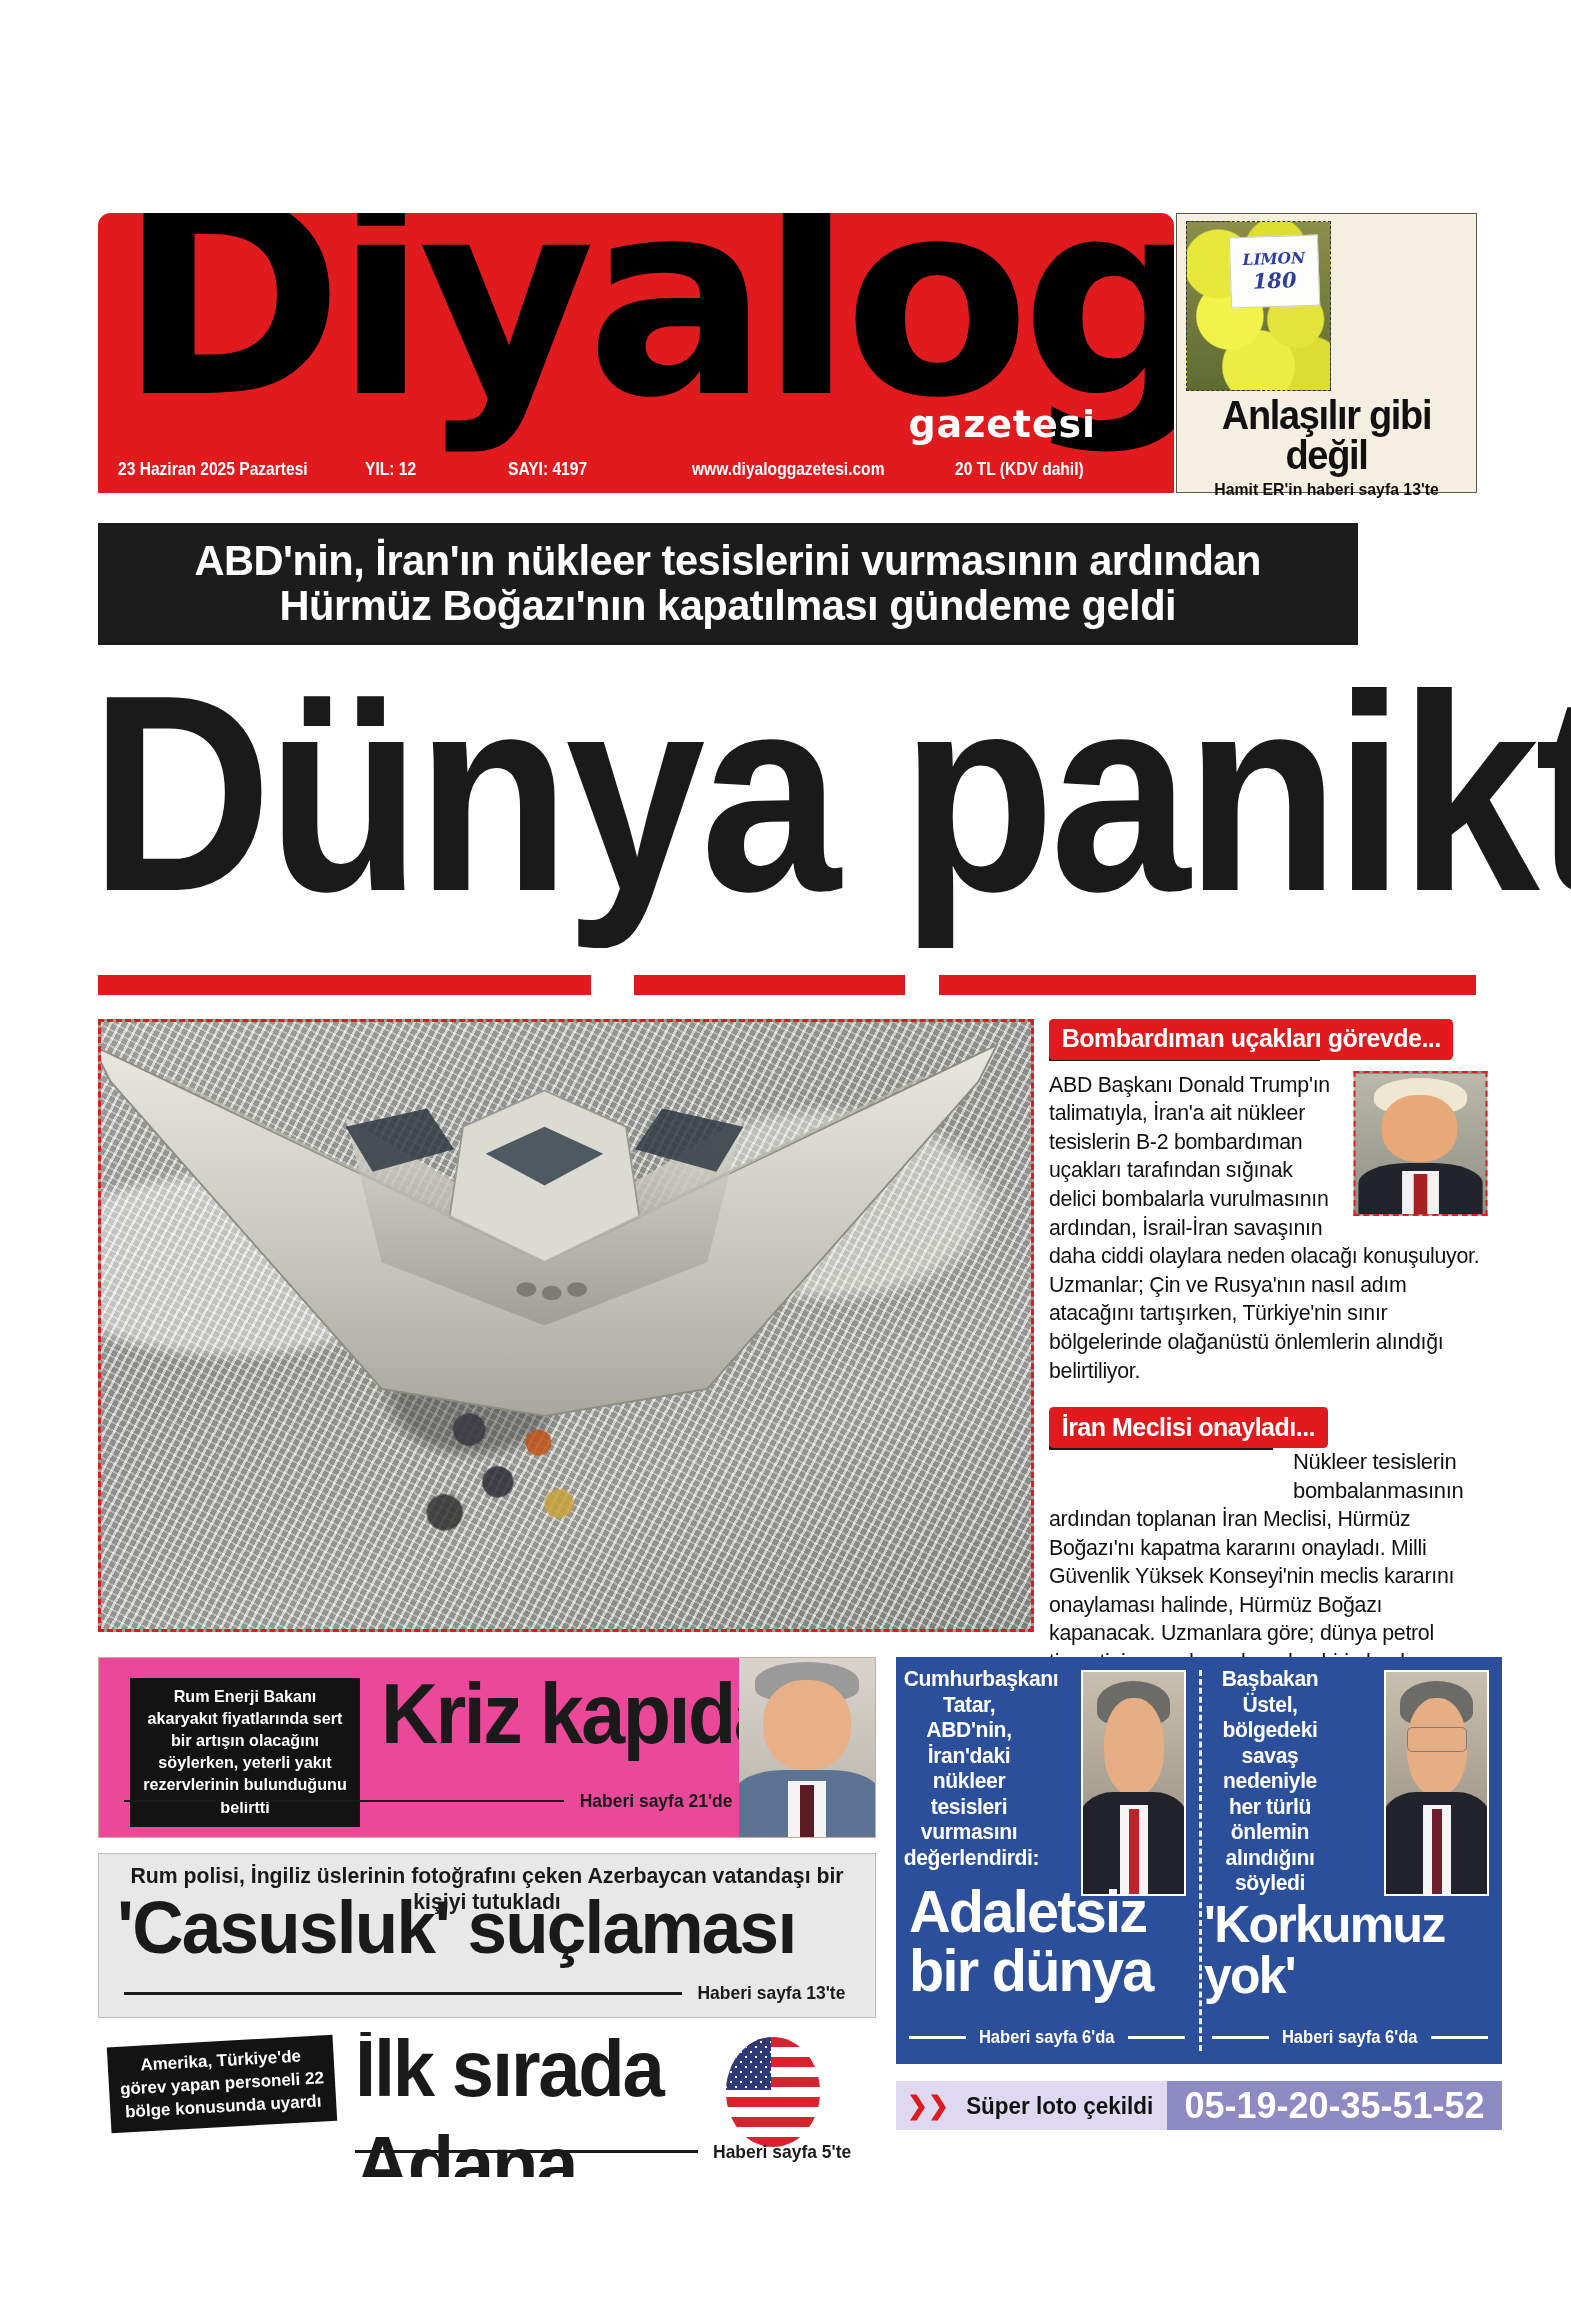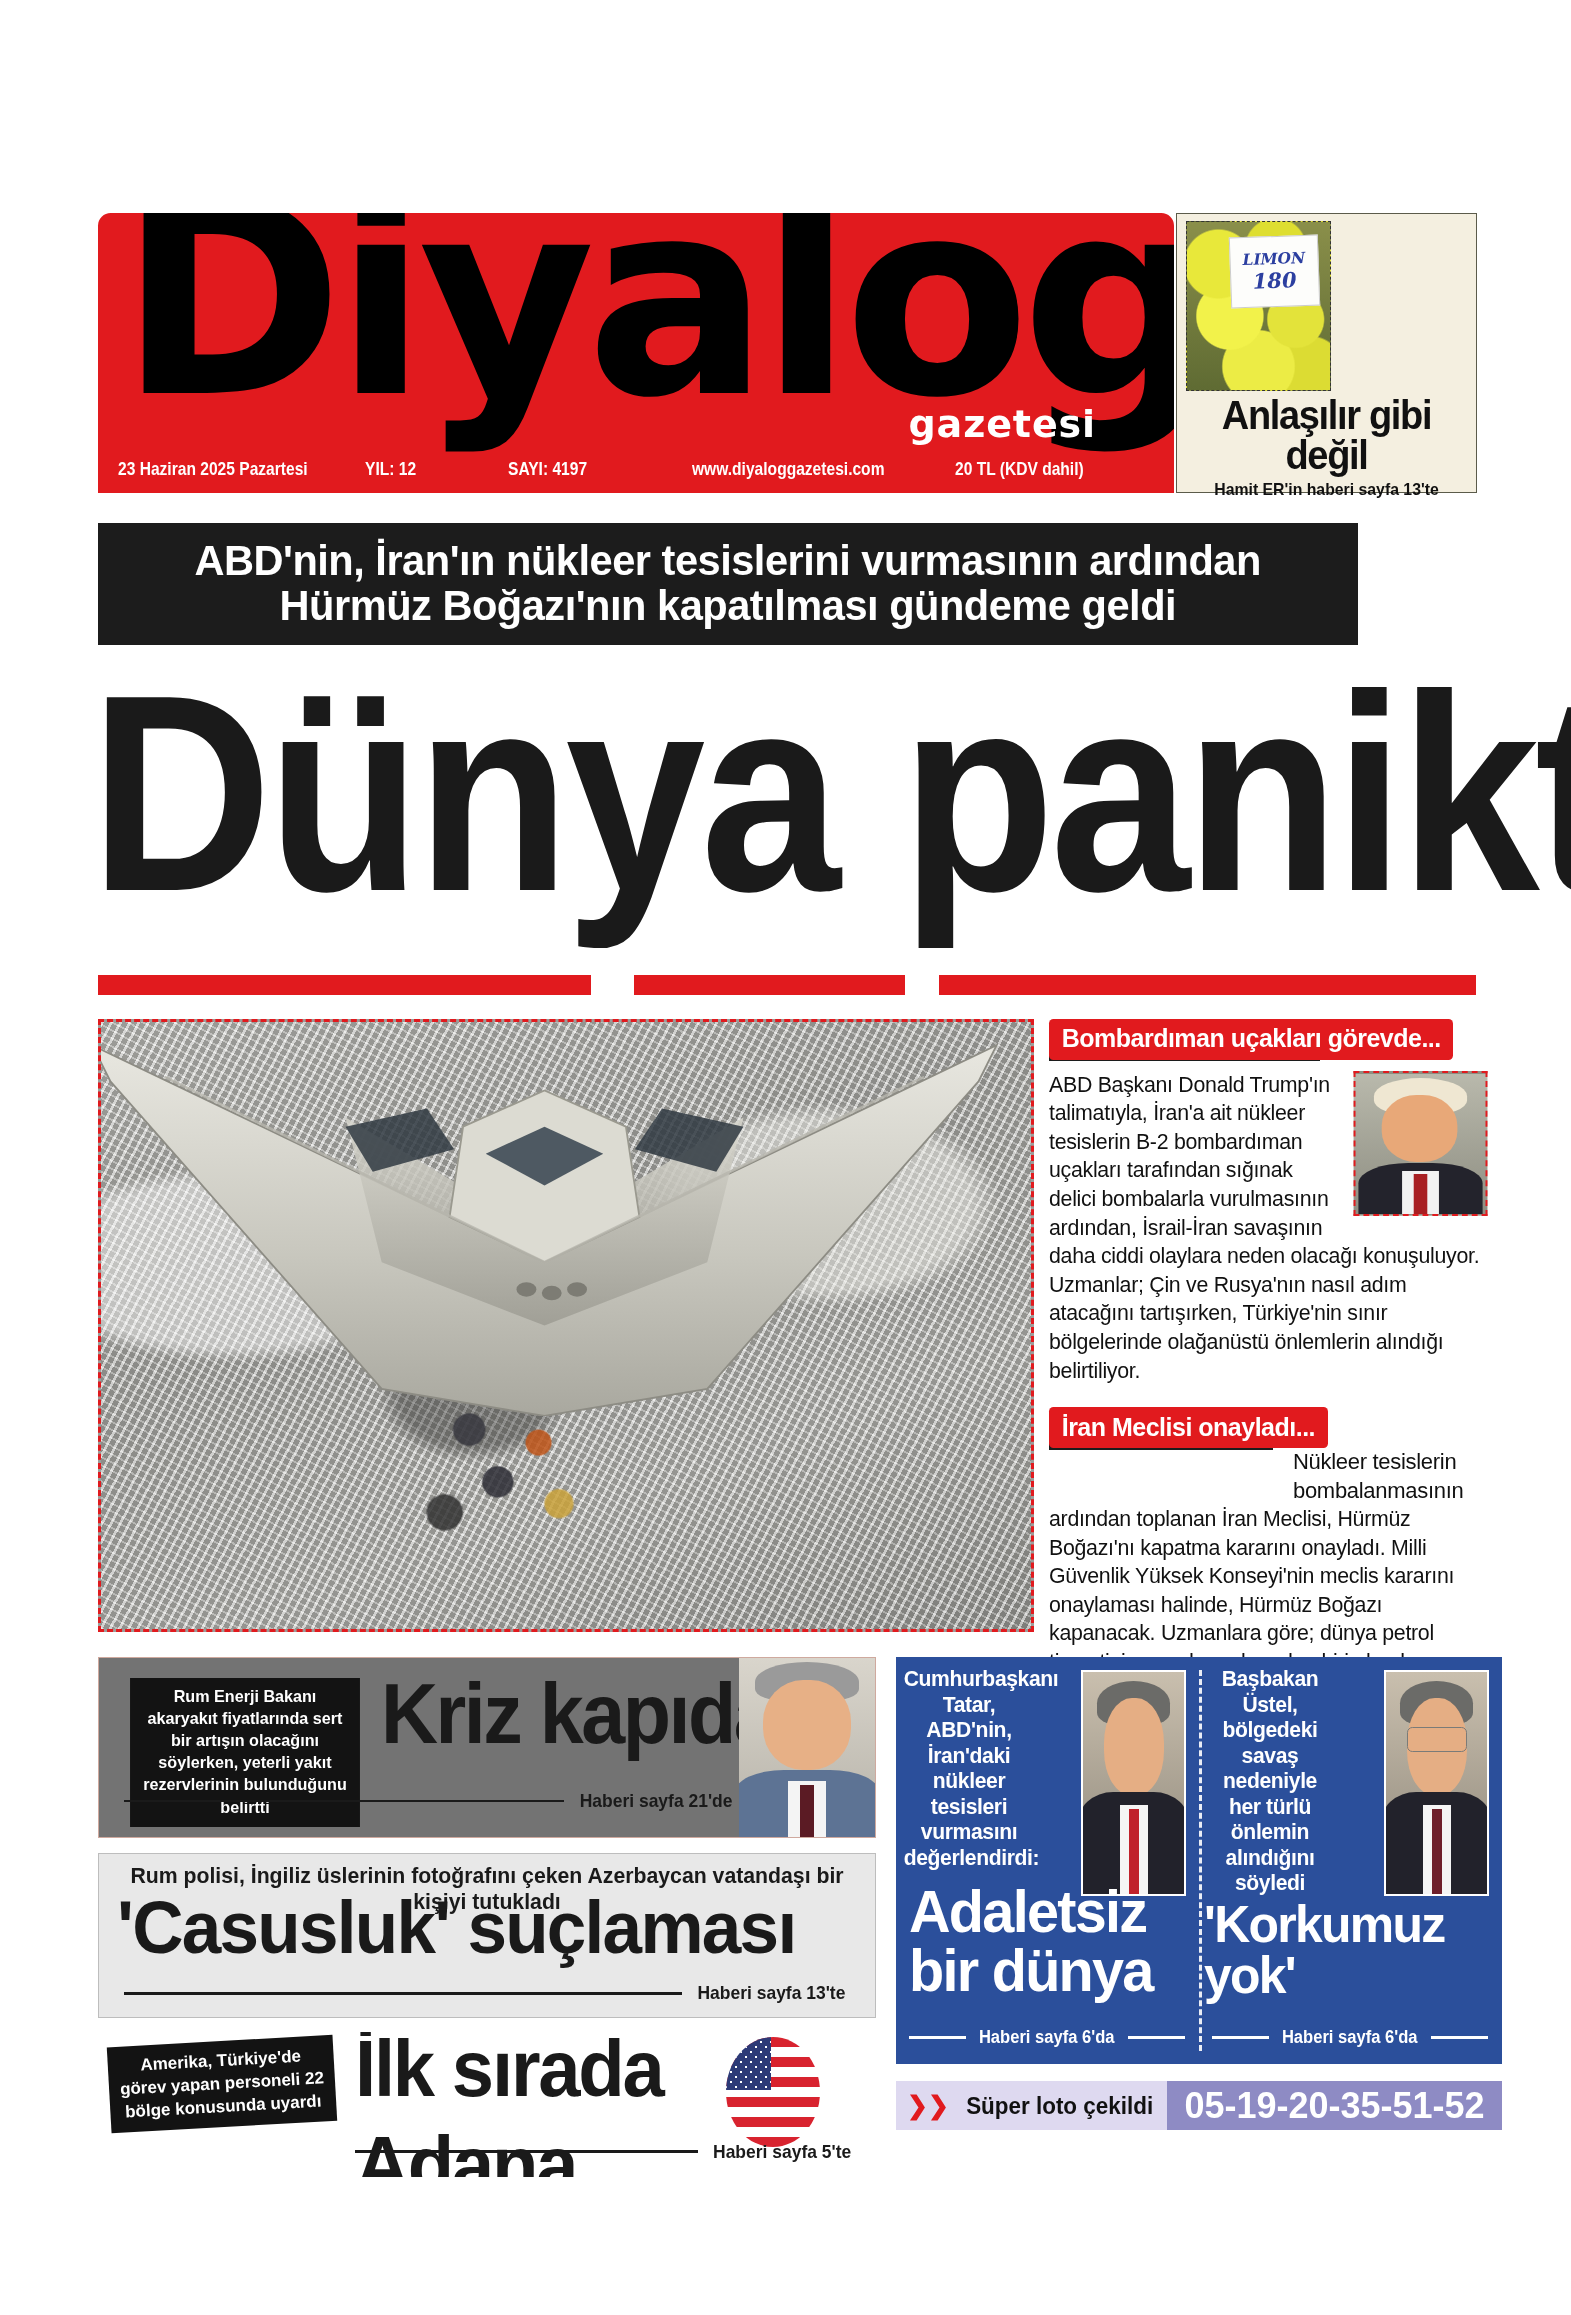--- a/index.html
+++ b/index.html
@@ -204,21 +204,21 @@
     font-family:"Liberation Sans", sans-serif;
   }
   .jump-ref {
     color:#E11A1E; font-weight:bold; font-size:21px;
     font-family:"Liberation Sans", sans-serif; white-space:nowrap;
   }
 
   
   .blk-kriz {
     position:absolute; left:98px; top:1657px; width:778px; height:181px;
-    background:#737373; border:0.9px solid #cfa99e; overflow:hidden;
+    background:#ec4899; border:0.9px solid #cfa99e; overflow:hidden;
   }
   .kicker-black {
     background:#131313; color:#fff; font-weight:bold;
     font-size:17px; line-height:1.30; text-align:center;
     padding:8.1px 9px; font-family:"Liberation Sans", sans-serif;
     transform: scaleX(0.95);
   }
   .blk-kriz .kicker-black { position:absolute; left:25px; top:20px; width:242px; }
   .kriz-title {
     position:absolute; left:282px; top:5.4px; font-weight:bold; font-size:85px;

